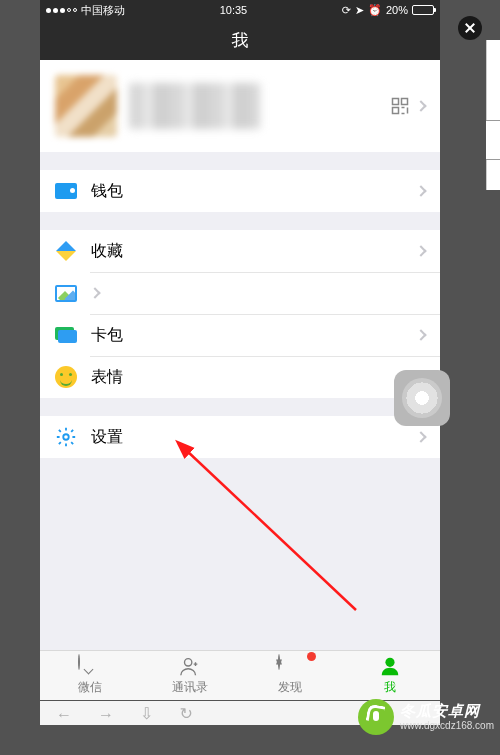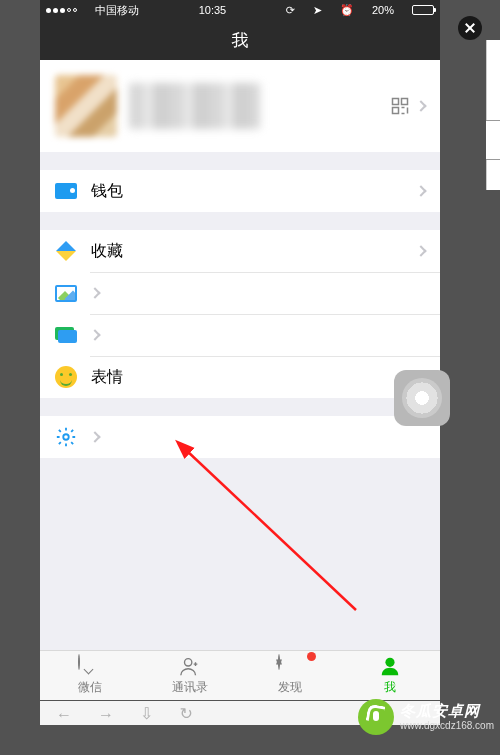--- a/index.html
+++ b/index.html
@@ -25,21 +25,21 @@
   .statusbar {
     height: 20px;
     background: #2b2b2b;
     color: #fff;
     display: flex;
     align-items: center;
     font-size: 11px;
     padding: 0 6px;
     justify-content: space-between;
   }
-  .sb-left, .sb-right { display: flex; align-items: center; gap: 18px; }
+  .sb-left, .sb-right { display: flex; align-items: center; gap: 4px; }
   .dots { display: flex; gap: 2px; }
   .dot { width: 5px; height: 5px; border-radius: 50%; background: #fff; }
   .dot.hollow { background: transparent; border: 1px solid #fff; width: 4px; height: 4px; }
   .battery {
     width: 22px; height: 10px; border: 1px solid #fff; border-radius: 2px;
     position: relative;
   }
   .battery::after {
     content: ""; position: absolute; right: -3px; top: 2px;
     width: 2px; height: 4px; background: #fff; border-radius: 0 1px 1px 0;
@@ -307,39 +307,41 @@
     <div class="cell">
       <span class="cell-icon">
           <span class="photo-icon"></span>
         </span>
       <span class="chevron"></span>
     </div>
     <div class="cell">
       <span class="cell-icon">
           <span class="card-icon"></span>
         </span>
+      <span class="cell-label">卡包</span>
       <span class="chevron"></span>
     </div>
     <div class="cell">
       <span class="cell-icon">
           <span class="emoji-icon"></span>
         </span>
       <span class="cell-label">表情</span>
       <span class="chevron"></span>
     </div>
   </div>
 
   <div class="group">
     <div class="cell">
       <span class="cell-icon gear-icon">
         <svg viewBox="0 0 24 24" fill="none" stroke="#1e9bf0" stroke-width="2">
             <circle cx="12" cy="12" r="3"></circle>
             <path d="M12 2v3M12 19v3M4.22 4.22l2.12 2.12M17.66 17.66l2.12 2.12M2 12h3M19 12h3M4.22 19.78l2.12-2.12M17.66 6.34l2.12-2.12"></path>
           </svg>
       </span>
+      <span class="cell-label">设置</span>
       <span class="chevron"></span>
     </div>
   </div>
 
   <div class="tabbar">
     <div class="tab">
       <span class="tab-ico"><span class="bubble"></span></span>
       <span>微信</span>
     </div>
     <div class="tab">

